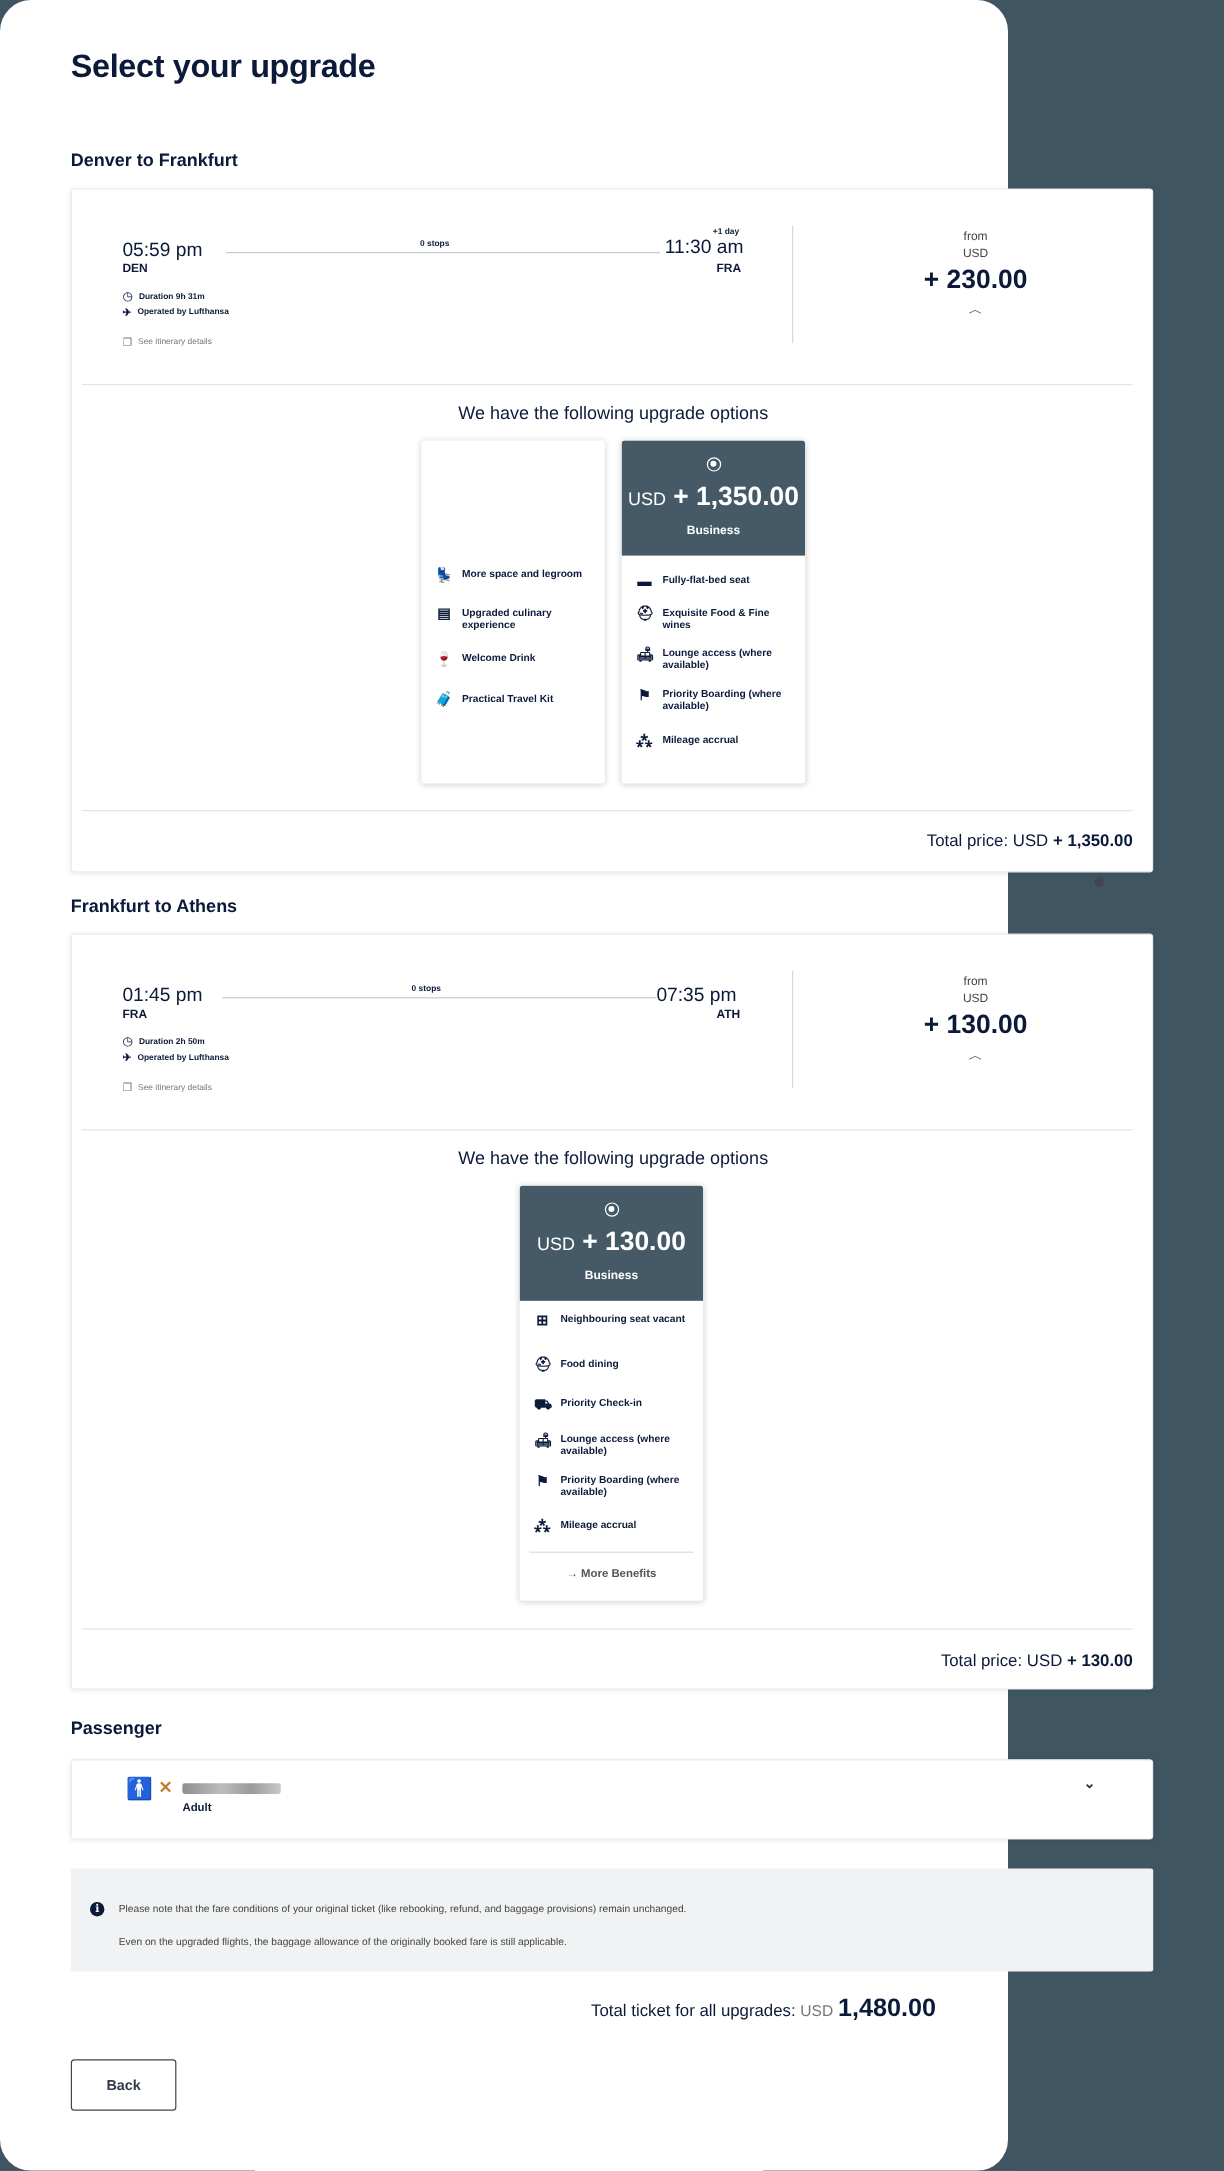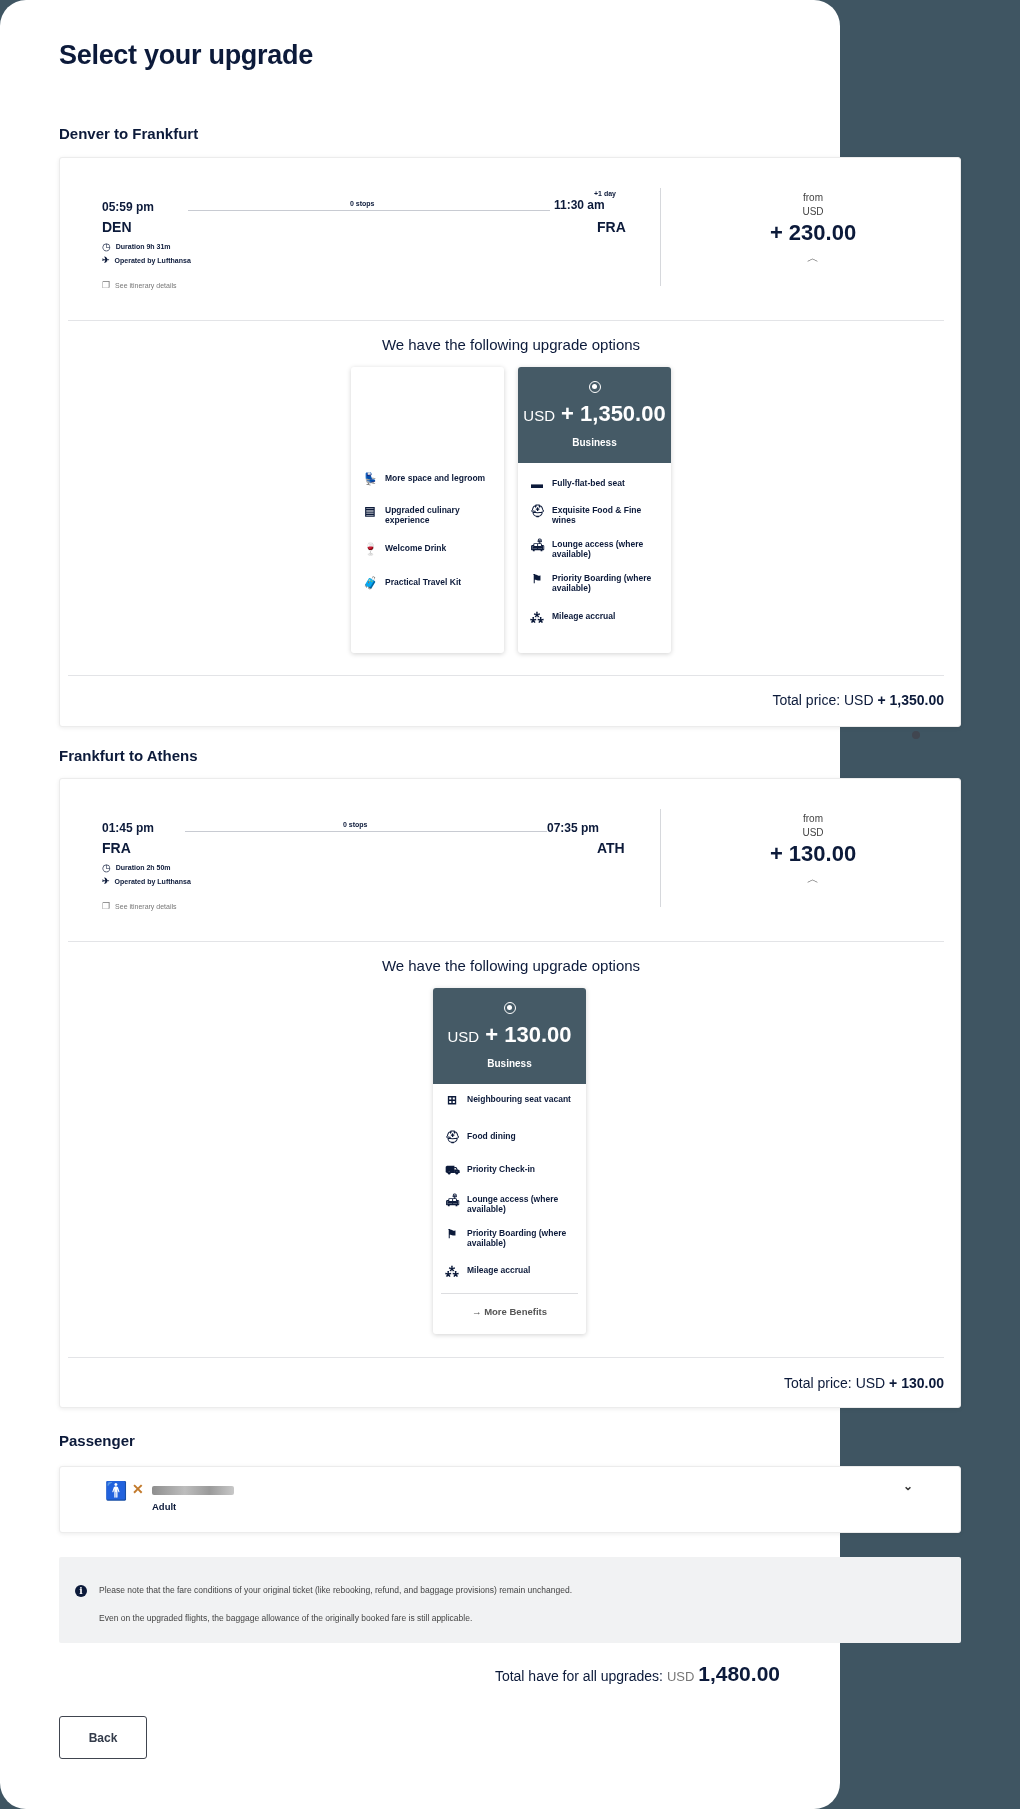--- a/index.html
+++ b/index.html
@@ -2,22 +2,22 @@
 <html><head>
 <meta charset="utf-8">
 <style>
   * { box-sizing: border-box; margin: 0; padding: 0; }
   html, body { width: 1020px; height: 1809px; background: #3f5562; overflow: hidden; }
   body { font-family: "Liberation Sans", sans-serif; color: #0c1a3a; position: relative; }
   .page { position: absolute; left: 0; top: 0; width: 840px; height: 1809px; background: #ffffff; border-radius: 26px; }
   h1.title { position: absolute; left: 59px; top: 40px; font-size: 27px; font-weight: 700; color: #0c1a3a; letter-spacing: -0.3px; }
   .section-label { position: absolute; left: 59px; font-size: 15px; font-weight: 700; color: #0c1a3a; }
   .card { position: absolute; left: 59px; width: 902px; background: #fff; border: 1px solid #ececec; border-radius: 3px; box-shadow: 0 1px 4px rgba(0,0,0,0.08); }
-  .time { position: absolute; font-size: 12px; font-weight: 700; color: #0c1a3a; }
-  .code { position: absolute; font-size: 14px; font-weight: 700; color: #0c1a3a; }
+  .time { position: absolute; font-size: 16px; font-weight: 400; color: #0c1a3a; }
+  .code { position: absolute; font-size: 10px; font-weight: 700; color: #0c1a3a; }
   .plusday { position: absolute; font-size: 7px; font-weight: 700; color: #0c1a3a; }
   .route-line { position: absolute; height: 1px; background: #c8cbd2; }
   .stops { position: absolute; font-size: 7px; font-weight: 700; color: #0c1a3a; }
   .meta { position: absolute; font-size: 7px; font-weight: 700; color: #0c1a3a; display: flex; align-items: center; gap: 5px; }
   .meta.link { color: #777; font-weight: 400; }
   .vdiv { position: absolute; width: 1px; background: #d6d8dc; }
   .from { position: absolute; width: 200px; text-align: center; font-size: 10px; color: #444; line-height: 14px; }
   .from-price { position: absolute; width: 200px; text-align: center; font-size: 22px; font-weight: 700; color: #0c1a3a; }
   .chev-up { position: absolute; width: 20px; text-align: center; font-size: 12px; color: #555; }
   .hdiv { position: absolute; height: 1px; background: #e3e4e7; }
@@ -215,16 +215,16 @@
     <div class="pax-type" style="left:92px;top:34px">Adult</div>
     <div class="chev-down" style="left:843px;top:12px">⌄</div>
   </div>
 
   <div class="info">
     <div class="info-icon">i</div>
     <div class="info-line" style="top:28px">Please note that the fare conditions of your original ticket (like rebooking, refund, and baggage provisions) remain unchanged.</div>
     <div class="info-line" style="top:56px">Even on the upgraded flights, the baggage allowance of the originally booked fare is still applicable.</div>
   </div>
 
-  <div class="grand"><span>Total have for all upgrades:</span> <span class="cur">USD</span> <b>1,480.00</b></div>
+  <div class="grand"><span>Total ticket for all upgrades:</span> <span class="cur">USD</span> <b>1,480.00</b></div>
 
   <button class="btn-back">Back</button>
 </div>
 
 </body></html>

